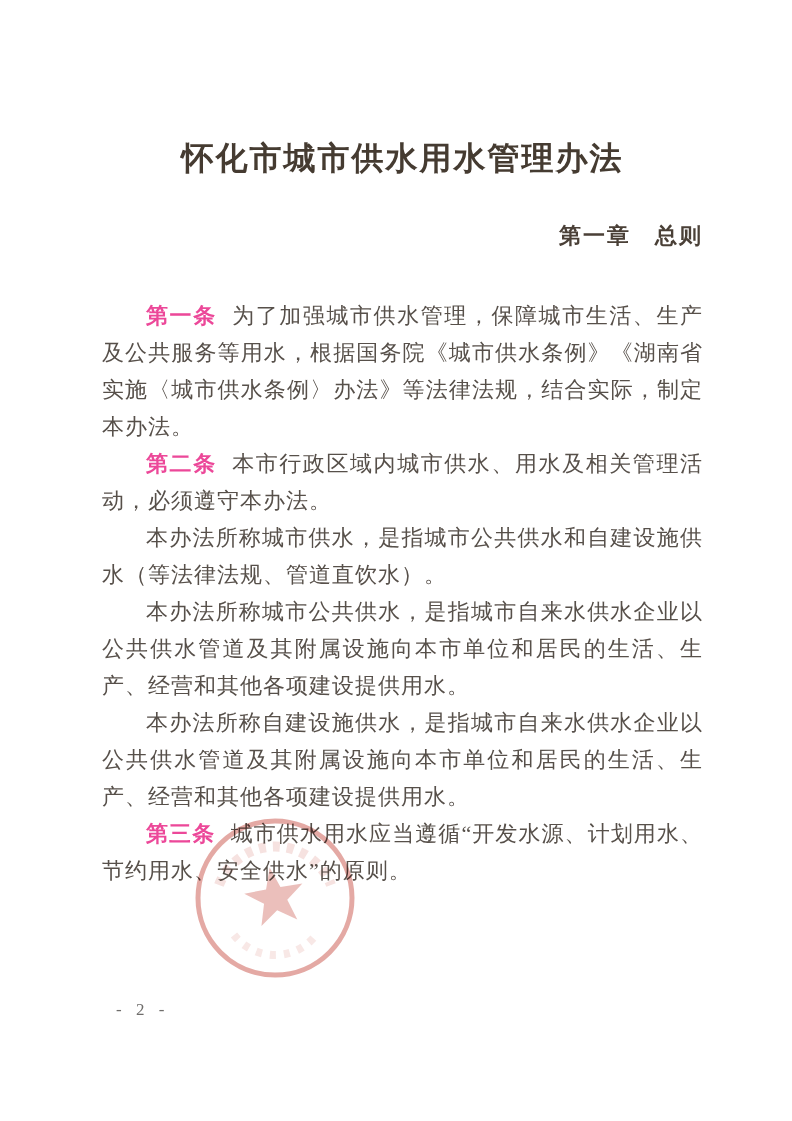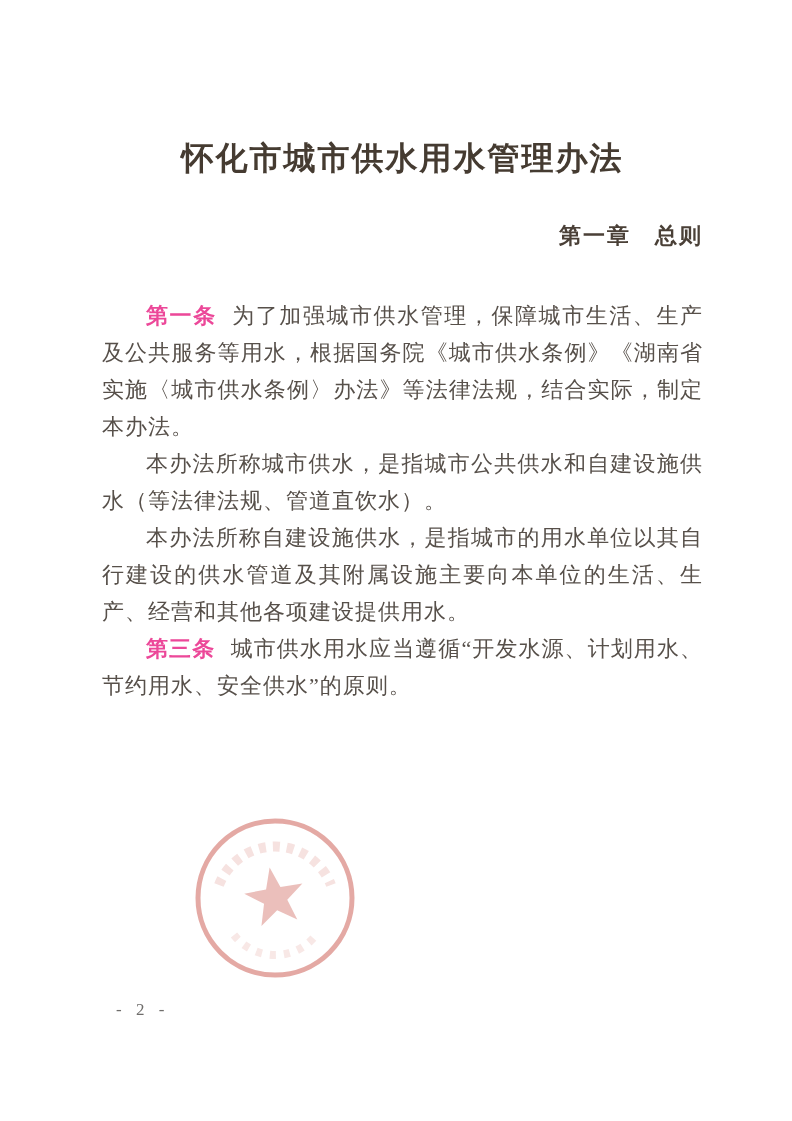--- a/index.html
+++ b/index.html
@@ -89,22 +89,24 @@
 </style>
 </head>
 <body>
 
 <div class="page">
   <div class="content">
     <h1 class="doc-title">怀化市城市供水用水管理办法</h1>
     <h2 class="chapter-heading">第一章　总则</h2>
     <div class="doc-body" id="doc-body">
         <p class="para"><span class="lead">第一条</span>为了加强城市供水管理，保障城市生活、生产及公共服务等用水，根据国务院《城市供水条例》《湖南省实施〈城市供水条例〉办法》等法律法规，结合实际，制定本办法。</p>
+        <p class="para"><span class="lead">第二条</span>本市行政区域内城市供水、用水及相关管理活动，必须遵守本办法。</p>
         <p class="para">本办法所称城市供水，是指城市公共供水和自建设施供水（等法律法规、管道直饮水）。</p>
-        <p class="para">本办法所称自建设施供水，是指城市的用水单位以其自行建设的供水管道及其附属设施主要向本单位的生活、生产、经营和其他各项建设提供用水。</p>
+        <p class="para">本办法所称城市公共供水，是指城市自来水供水企业以公共供水管道及其附属设施向本市单位和居民的生活、生产、经营和其他各项建设提供用水。</p>
+        <p class="para">本办法所称自建设施供水，是指城市自来水供水企业以公共供水管道及其附属设施向本市单位和居民的生活、生产、经营和其他各项建设提供用水。</p>
         <p class="para"><span class="lead">第三条</span>城市供水用水应当遵循“开发水源、计划用水、节约用水、安全供水”的原则。</p>
       </div>
   </div>
 
   <svg class="stamp" viewBox="0 0 170 170" aria-hidden="true">
     <g opacity="0.5">
       <circle cx="85" cy="85" r="77" fill="none" stroke="var(--stamp-color)" stroke-width="5"></circle>
       <path d="M 29 72 A 60 60 0 0 1 141 72" fill="none" stroke="var(--stamp-color)" stroke-width="10" stroke-dasharray="7 7" opacity="0.35"></path>
       <path d="M 44 122 A 52 52 0 0 0 126 122" fill="none" stroke="var(--stamp-color)" stroke-width="8" stroke-dasharray="6 8" opacity="0.28"></path>
       <polygon points="0,-31 7.3,-10 29.5,-9.6 11.8,3.8 18.2,25.1 0,12.4 -18.2,25.1 -11.8,3.8 -29.5,-9.6 -7.3,-10" fill="var(--stamp-color)" opacity="0.75" transform="translate(85,85) rotate(-10)"></polygon>

